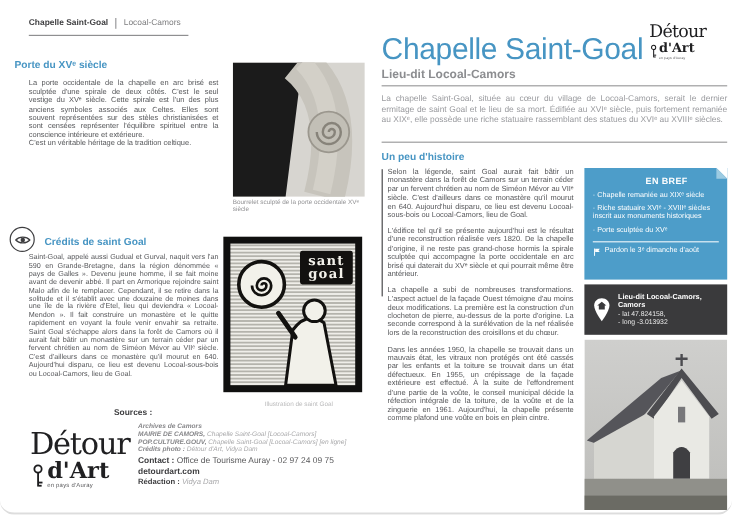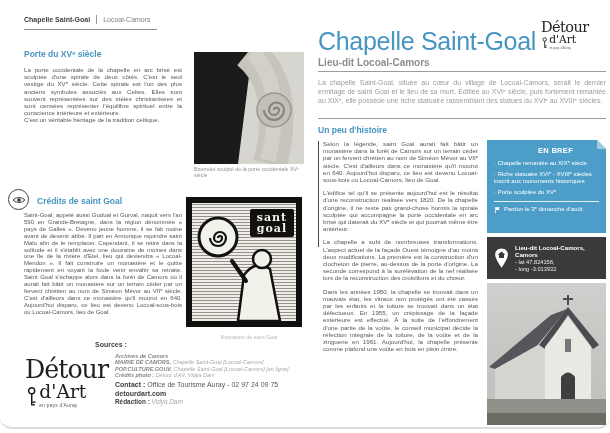--- a/index.html
+++ b/index.html
@@ -7,21 +7,21 @@
   .sheet{position:relative;width:610px;height:427px;background:#fff;border-bottom:2px solid #dddddd;border-radius:0 0 12px 12px;overflow:hidden;}
   .abs{position:absolute;}
 
   
   .hdr{left:24px;top:15px;width:133px;display:flex;align-items:center;border-bottom:1px solid #8f8f91;padding-bottom:5px;}
   .hdr-title{font-size:7px;font-weight:bold;color:#3e3e40;}
   .hdr-sep{width:1px;height:9px;background:#9a9a9c;margin:0 6px;}
   .hdr-loc{font-size:7px;color:#7d7d7f;}
 
   .h-blue{font-size:8.5px;font-weight:bold;color:#4795c3;}
-  .h-porte{left:24px;top:49px;}
+  .h-porte{left:12px;top:49px;}
   .h-legende{left:37px;top:196px;}
 
   .bodytxt{font-size:6.2px;line-height:7.2px;color:#56575a;text-align:justify;}
   .bodytxt p{margin:0;}
   .porte-body{left:24px;top:66px;width:158px;}
   .legende-body{left:24px;top:212px;width:158px;font-size:6px;line-height:6.9px;}
 
   .eye{left:8px;top:189px;width:21px;height:21px;border:1.6px solid #3e3e40;border-radius:50%;display:flex;align-items:center;justify-content:center;box-sizing:border-box;}
   .eye svg{width:14px;height:10px;}
 
@@ -38,21 +38,21 @@
   .s-contact .s-strong{font-weight:bold;color:#3e3e40;font-style:normal;}
   .s-redac{font-size:6.4px;line-height:8px;}
 
   
   .logo{color:#202022;font-family:"DejaVu Serif","Liberation Serif",serif;line-height:1;}
   .logo-left{left:25px;top:357px;font-size:11px;}
   .logo-right{left:541px;top:20px;font-size:6.3px;}
   .logo-w1{font-size:2.3em;font-weight:normal;letter-spacing:-0.04em;}
   .logo-row{display:flex;align-items:flex-start;margin-top:0.1em;margin-left:0.2em;gap:0.25em;}
   .logo .key{width:0.85em;height:2.6em;}
-  .logo-w2{font-size:1.7em;font-weight:normal;}
+  .logo-w2{font-size:1.7em;font-weight:bold;}
   .logo-tag{font-size:0.45em;color:#5a5a5c;margin-top:0.35em;letter-spacing:0.04em;font-family:"Liberation Sans",sans-serif;}
 
   
   .r-title{left:318px;top:27px;font-size:25px;color:#4795c3;letter-spacing:-0.3px;}
   .r-sub{left:318px;top:57px;font-size:10px;font-weight:bold;color:#8c8d90;}
   .rule{height:1px;background:#9d9d9f;width:288px;left:318px;}
   .hr1{top:71px;}
   .hr2{top:118px;}
   .intro{left:318px;top:78px;width:288px;font-size:7px;line-height:9px;color:#9a9b9f;text-align:justify;}
   .h-hist{left:318px;top:125px;}

